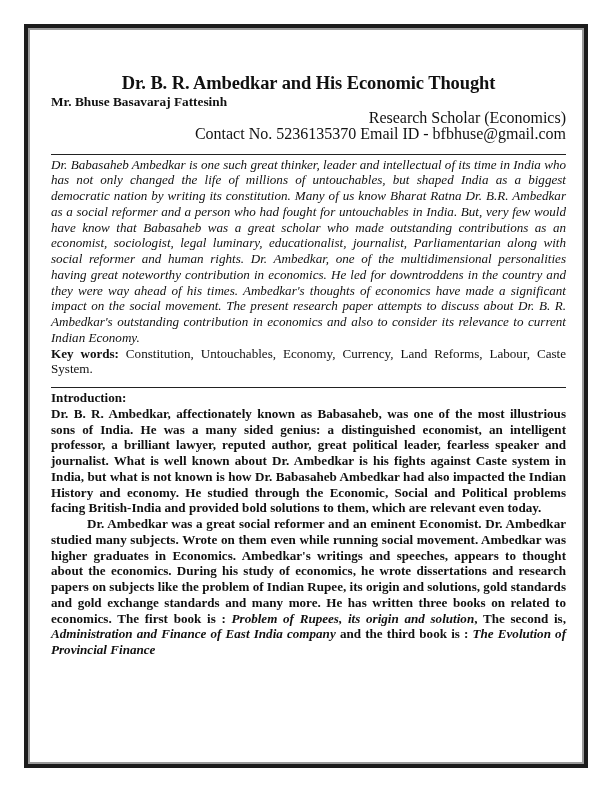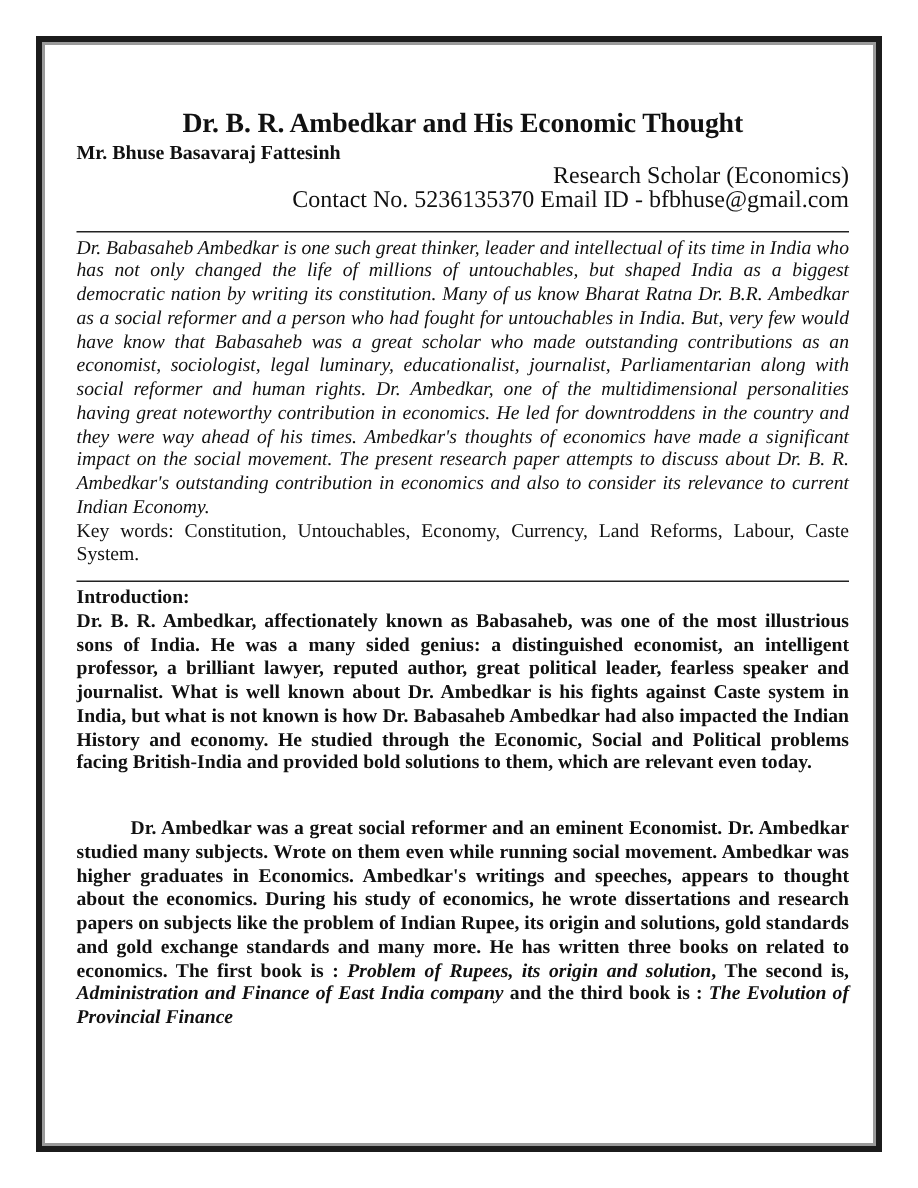--- a/index.html
+++ b/index.html
@@ -68,26 +68,26 @@
   .section-heading {
     font-weight: bold;
   }
   .abstract-heading { text-align: center; }
   .abstract-body {
     font-style: italic;
     text-align: justify;
     text-align-last: left;
   }
   .keywords { text-align: justify; }
-  .keywords b { font-weight: normal; }
+  .keywords b { font-weight: bold; }
   .justify {
     text-align: justify;
     font-weight: bold;
   }
-  .indent { text-indent: 36px; margin-top: 28px; }
+  .indent { text-indent: 36px; }
   .it { font-style: italic; }
 </style>
 </head>
 <body>
 
 <div class="page-frame"></div>
 
 <div class="content">
 
   <h1 class="title">Dr. B. R. Ambedkar and His Economic Thought</h1>

